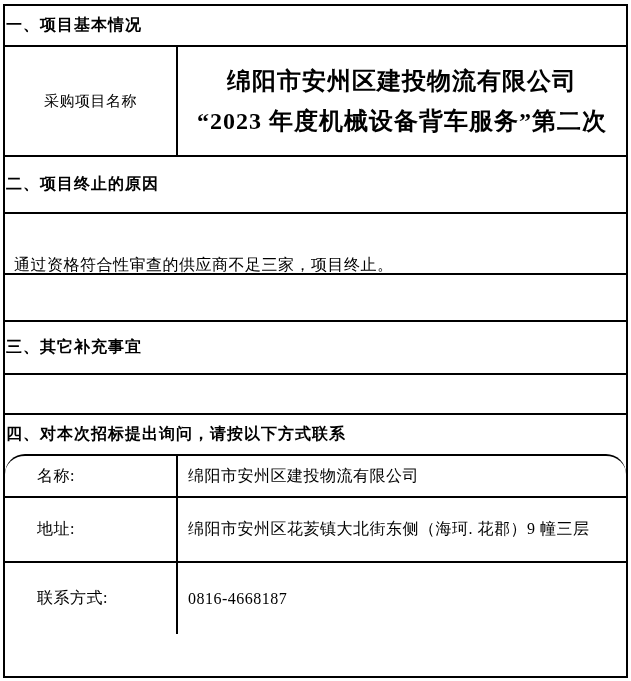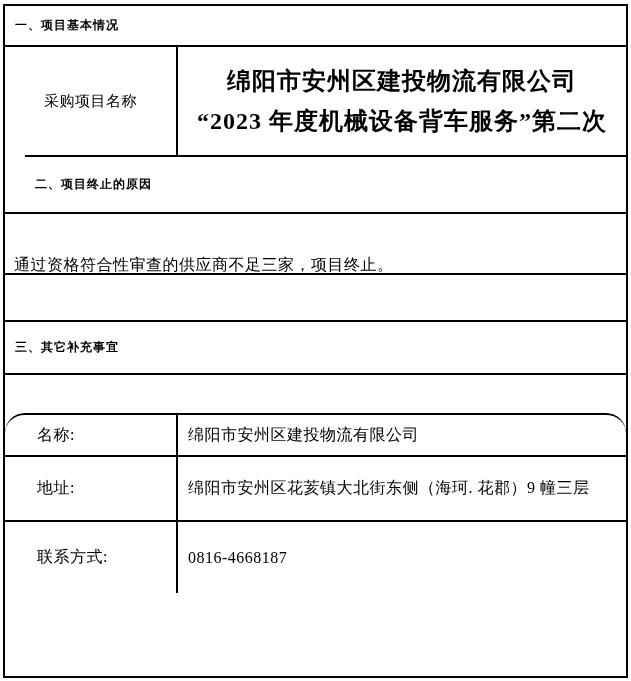--- a/index.html
+++ b/index.html
@@ -25,39 +25,39 @@
   }
   .row {
     box-sizing: border-box;
     display: flex;
     align-items: stretch;
     overflow: hidden;
   }
   .row + .row { border-top: 2px solid #000000; }
   .r1  { height: 39px; }
   .r2  { height: 110px; }
-  .r3  { height: 57px; margin-left: 20px; }
+  .r3  { height: 57px; }
   .r4  { height: 61px; }
   .r5  { height: 47px; }
   .r6  { height: 53px; }
   .r7  { height: 40px; }
   .r8  { height: 41px; }
   .r9  { height: 65px; }
   .r10 { height: 42px; border-radius: 20px; }
   .r11 { height: 65px; }
   .r12 { height: 73px; }
 
   .heading-cell {
     flex: 1;
     display: flex;
     align-items: center;
-    padding-left: 10px;
+    padding-left: 1px;
     font-family: "Liberation Sans", "DejaVu Sans", sans-serif;
     font-weight: 700;
-    font-size: 12px;
+    font-size: 16px;
     letter-spacing: 1px;
   }
   .body-cell {
     flex: 1;
     display: flex;
     align-items: center;
     padding-left: 9px;
     font-size: 16px;
     letter-spacing: 0.5px;
     margin-top: 43px;
@@ -133,20 +133,23 @@
   </div>
 
   <div class="row r6">
     <div class="heading-cell">三、其它补充事宜</div>
   </div>
 
   <div class="row r7">
     <div class="body-cell"></div>
   </div>
 
+  <div class="row r8">
+    <div class="heading-cell">四、对本次招标提出询问，请按以下方式联系</div>
+  </div>
 
 
   <div class="row r10">
     <div class="left-cell left-label">名称:</div>
     <div class="value-cell">绵阳市安州区建投物流有限公司</div>
   </div>
 
   <div class="row r11">
     <div class="left-cell left-label">地址:</div>
     <div class="value-cell">绵阳市安州区花荄镇大北街东侧（海珂. 花郡）9 幢三层</div>

